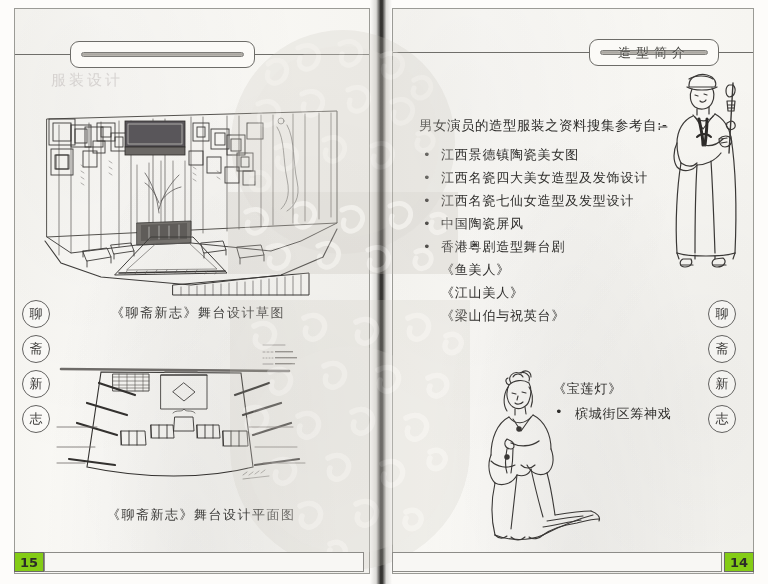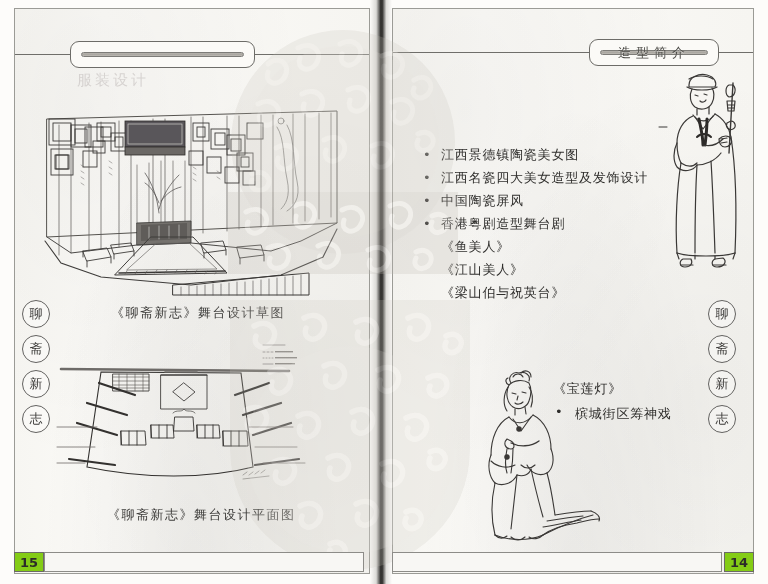--- a/index.html
+++ b/index.html
@@ -84,21 +84,20 @@
   #plaque-right { left: 196px; top: 30px; width: 130px; height: 27px; }
 
   
   .ghost {
     position: absolute;
     color: rgba(150,140,138,.30);
     font-size: 15px;
     letter-spacing: 3px;
     pointer-events: none;
     white-space: nowrap;
-    margin-left: 26px;
   }
 
   
   .illus { position: absolute; }
 
   
   .caption {
     position: absolute;
     font-size: 13px;
     color: #3d3c3a;
@@ -438,24 +437,26 @@
 
     <div class="rule" style="left:0px; top:43px; width:196px;"></div>
     <div class="rule" style="left:326px; top:43px; width:36px;"></div>
 
     <div class="plaque" id="plaque-right">
       <div class="plaque-inner">造型简介</div>
     </div>
 
     <div class="ghost" style="left:40px; top:82px; font-size:11px; letter-spacing:2px;">&nbsp;</div>
 
+    <div id="intro-line">男女演员的造型服装之资料搜集参考自:-</div>
 
     <ul id="bullet-list">
       <li>江西景德镇陶瓷美女图</li>
       <li>江西名瓷四大美女造型及发饰设计</li>
+      <li>江西名瓷七仙女造型及发型设计</li>
       <li>中国陶瓷屏风</li>
       <li>香港粤剧造型舞台剧</li>
       <li class="noBullet">《鱼美人》</li>
       <li class="noBullet">《江山美人》</li>
       <li class="noBullet">《梁山伯与祝英台》</li>
     </ul>
 
     <div class="float-title" id="title-baolian">《宝莲灯》</div>
     <div class="float-title" id="line-bincheng">槟城街区筹神戏</div>
 

